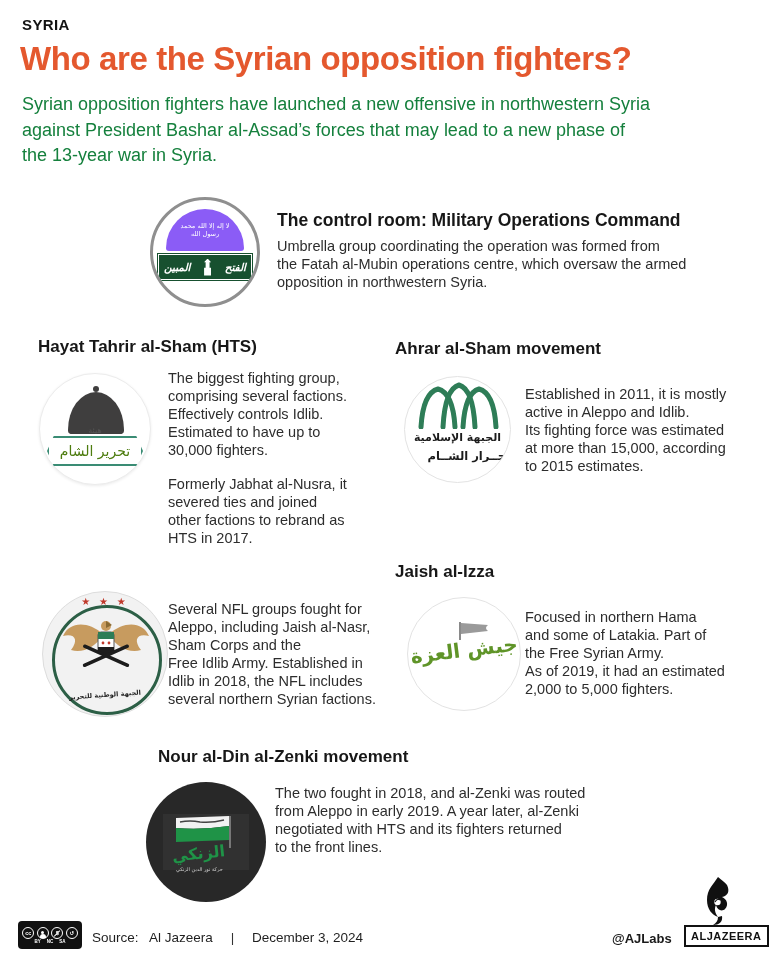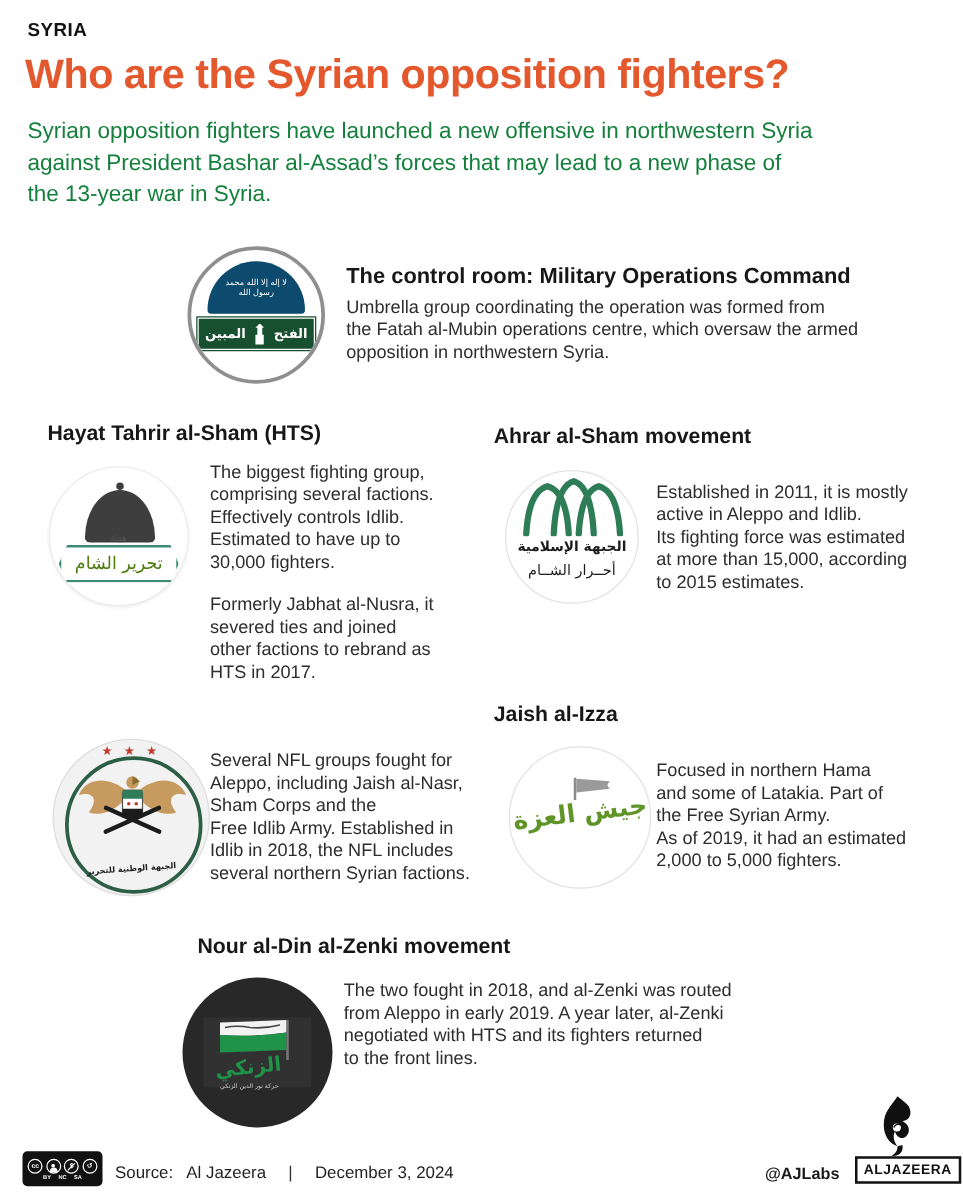--- a/index.html
+++ b/index.html
@@ -10,44 +10,44 @@
   .kicker{left:22px;top:16px;font-size:15px;font-weight:700;color:#121212;letter-spacing:.4px;}
   .title{left:20px;top:40px;font-size:33px;font-weight:600;color:#e4582e;letter-spacing:-.4px;}
   .intro{left:22px;top:92px;width:726px;font-size:18px;line-height:1.42;color:#15803d;}
   .sec-h{font-size:17px;font-weight:700;color:#171717;}
   .cr-h{font-size:17.5px;font-weight:700;color:#171717;}
   .body{font-size:14.5px;line-height:18px;font-weight:500;color:#2d2d2d;}
   .body p{margin:0 0 16px 0;}
   .circle{border-radius:50%;background:#fff;box-sizing:border-box;}
   
   .fatah{width:110px;height:110px;border:3px solid #8f8f8f;position:relative;overflow:hidden;}
-  .fatah-arc{position:absolute;top:9px;left:13px;width:78px;height:42px;background:#0c4a6e;
+  .fatah-arc{position:absolute;top:9px;left:13px;width:78px;height:42px;background:#8b5cf6;
              border-radius:40px 40px 3px 3px;display:flex;align-items:center;justify-content:center;}
   .fatah-arc span{color:#fff;font-size:6.5px;font-family:"DejaVu Sans",sans-serif;text-align:center;line-height:1.3;padding:0 6px;}
   .fatah-band{position:absolute;top:54px;left:5px;right:5px;height:24px;background:#17502f;
               border:1.5px solid #fff;box-shadow:0 0 0 1px #17502f;display:flex;align-items:center;
               justify-content:space-between;padding:0 5px;}
-  .fatah-band span{color:#fff;font-size:10.5px;font-weight:700;font-family:"DejaVu Sans",sans-serif;}
+  .fatah-band span{color:#fff;font-size:10.5px;font-weight:700;font-family:"DejaVu Sans",sans-serif;font-style:italic;}
   .fatah-minaret{width:7px;height:17px;background:#fff;clip-path:polygon(50% 0,100% 22%,78% 22%,78% 55%,100% 55%,100% 100%,0 100%,0 55%,22% 55%,22% 22%,0 22%);}
   
   .hts{width:112px;height:112px;border:1px solid #ececec;position:relative;box-shadow:0 1px 3px rgba(0,0,0,.08);}
   .hts-finial{position:absolute;left:53px;top:12px;width:6px;height:6px;border-radius:50%;background:#3f3e3e;}
   .hts-dome{position:absolute;left:28px;top:18px;width:56px;height:42px;background:#3f3e3e;
             border-radius:50% 50% 8% 8% / 90% 90% 8% 8%;}
   .hts-small{position:absolute;top:52px;left:0;right:0;text-align:center;font-size:8px;color:#555;
              font-family:"DejaVu Sans",sans-serif;}
   .hts-banner{position:absolute;top:62px;left:7px;right:7px;height:26px;background:#fff;border:2px solid #3a8c74;
               clip-path:polygon(0 50%,7% 0,93% 0,100% 50%,93% 100%,7% 100%);
               display:flex;align-items:center;justify-content:center;}
   .hts-banner span{font-size:14px;font-weight:400;color:#4d7c0f;font-family:"DejaVu Sans",sans-serif;}
   
   .ahrar{width:107px;height:107px;border:1px solid #e3e3e3;position:relative;overflow:hidden;}
   .ahrar-l1{position:absolute;top:54px;left:0;right:0;text-align:center;font-size:11px;font-weight:700;
             color:#1c1c1c;font-family:"DejaVu Sans",sans-serif;}
-  .ahrar-l2{position:absolute;top:72px;left:0;right:0;text-align:center;font-size:11.5px;font-weight:400;
+  .ahrar-l2{position:absolute;top:72px;left:0;right:0;text-align:right;font-size:11.5px;font-weight:700;
             color:#1c1c1c;font-family:"DejaVu Sans",sans-serif;}
   
   .nfl{width:126px;height:126px;background:#f2f2f2;border:1px solid #ddd;position:relative;overflow:hidden;}
   .nfl-ring{position:absolute;left:9px;top:13px;width:104px;height:104px;border:3px solid #2c5f46;border-radius:50%;}
   .nfl-stars{position:absolute;top:4px;left:0;right:0;text-align:center;font-size:10px;color:#c0392b;letter-spacing:3px;}
   .nfl-band{position:absolute;bottom:17px;left:0;right:0;text-align:center;font-size:6.5px;font-weight:700;
             color:#222;font-family:"DejaVu Sans",sans-serif;transform:rotate(-4deg);}
   
   .izza{width:114px;height:114px;border:1px solid #e3e3e3;position:relative;overflow:hidden;}
   .izza-text{position:absolute;top:40px;left:0;right:0;text-align:center;font-size:20px;font-weight:700;

